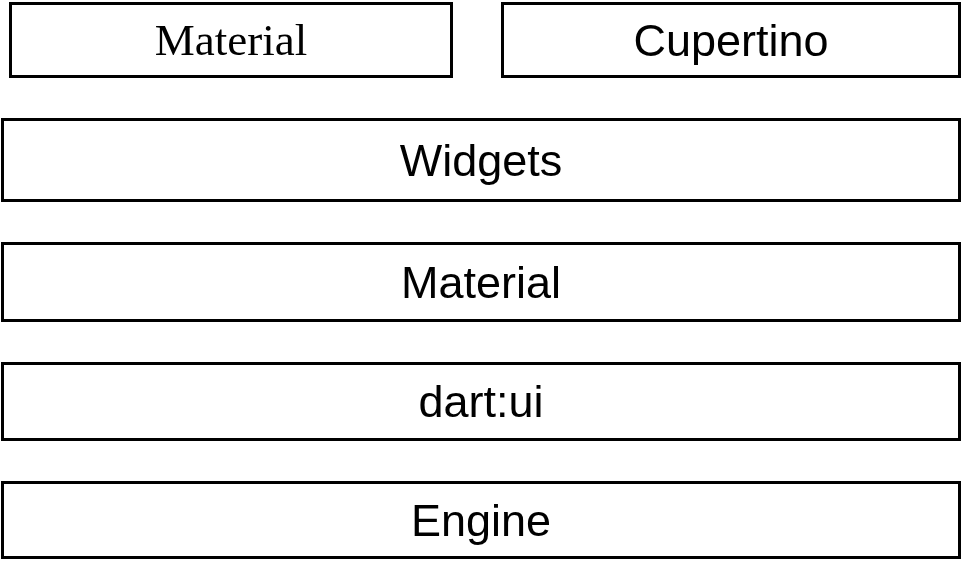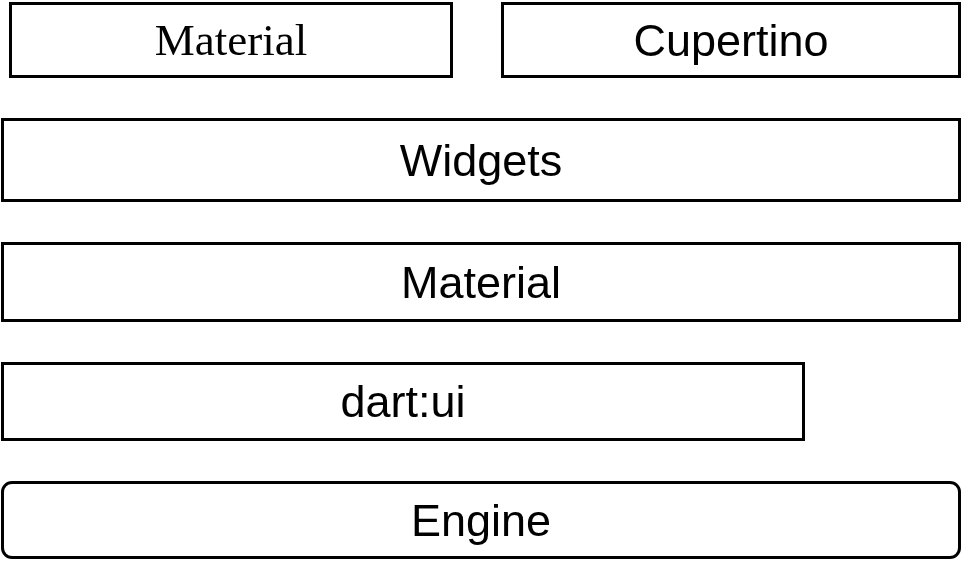--- a/index.html
+++ b/index.html
@@ -33,22 +33,22 @@
     line-height: 1;
     color: var(--text);
     white-space: nowrap;
   }
   
   .box-material  { left: 9px;   top: 2px;   width: 444px; height: 76px; font-family: Liberation Serif, serif; }
   .box-cupertino { left: 501px; top: 2px;   width: 460px; height: 76px; }
   
   .box-widgets   { left: 1px;   top: 118px; width: 960px; height: 84px; }
   .box-rendering { left: 1px;   top: 242px; width: 960px; height: 80px; }
-  .box-dartui    { left: 1px;   top: 362px; width: 804px; height: 79px; text-align: right; }
-  .box-engine    { left: 1px;   top: 481px; width: 960px; height: 78px; border-radius: 11px; }
+  .box-dartui    { left: 1px;   top: 362px; width: 960px; height: 79px; text-align: right; }
+  .box-engine    { left: 1px;   top: 481px; width: 960px; height: 78px; }
 </style>
 </head>
 <body>
 
 <div class="canvas">
 
   <div class="box box-material">
     <span>Material</span>
   </div>
 

